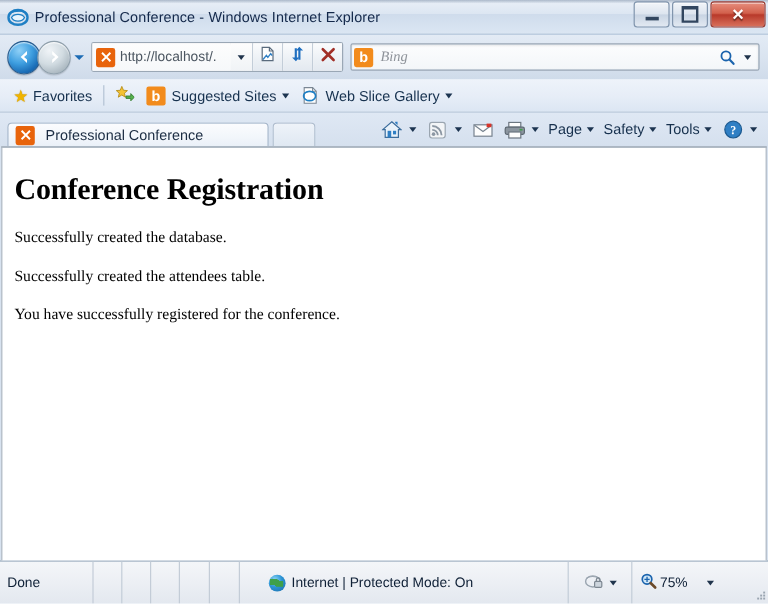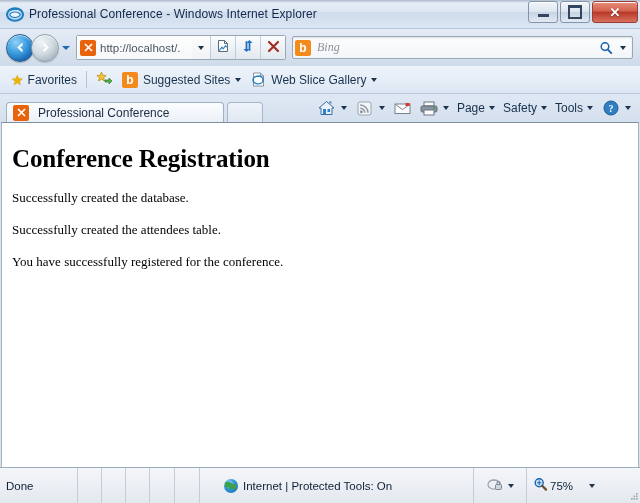--- a/index.html
+++ b/index.html
@@ -614,21 +614,21 @@
 
   <div class="statusbar">
     <div class="sb-cell sb-done">Done</div>
     <div class="sb-cell sb-blank"></div>
     <div class="sb-cell sb-blank"></div>
     <div class="sb-cell sb-blank"></div>
     <div class="sb-cell sb-blank w2"></div>
     <div class="sb-cell sb-blank w2"></div>
     <div class="sb-zone">
       <span class="globe"></span>
-      <span>Internet | Protected Tools: On</span>
+      <span>Internet | Protected Mode: On</span>
     </div>
     <div class="sb-priv">
       <span>
         <svg width="16" height="15" viewBox="0 0 16 15">
           <ellipse cx="7" cy="7.5" rx="6" ry="4.6" fill="none" stroke="#9aa5b0" stroke-width="1.2"></ellipse>
           <path d="M1.6 5 C4 2.8, 10 2.9, 12.2 5.2" fill="none" stroke="#9aa5b0" stroke-width="1"></path>
           <rect x="8.5" y="7.5" width="6" height="5" rx="1" fill="#cdd5dd" stroke="#7d8791" stroke-width="1"></rect>
           <path d="M10 7.5 v-1.4 a1.5 1.5 0 0 1 3 0 v1.4" fill="none" stroke="#7d8791" stroke-width="1.1"></path>
         </svg>
       </span>

